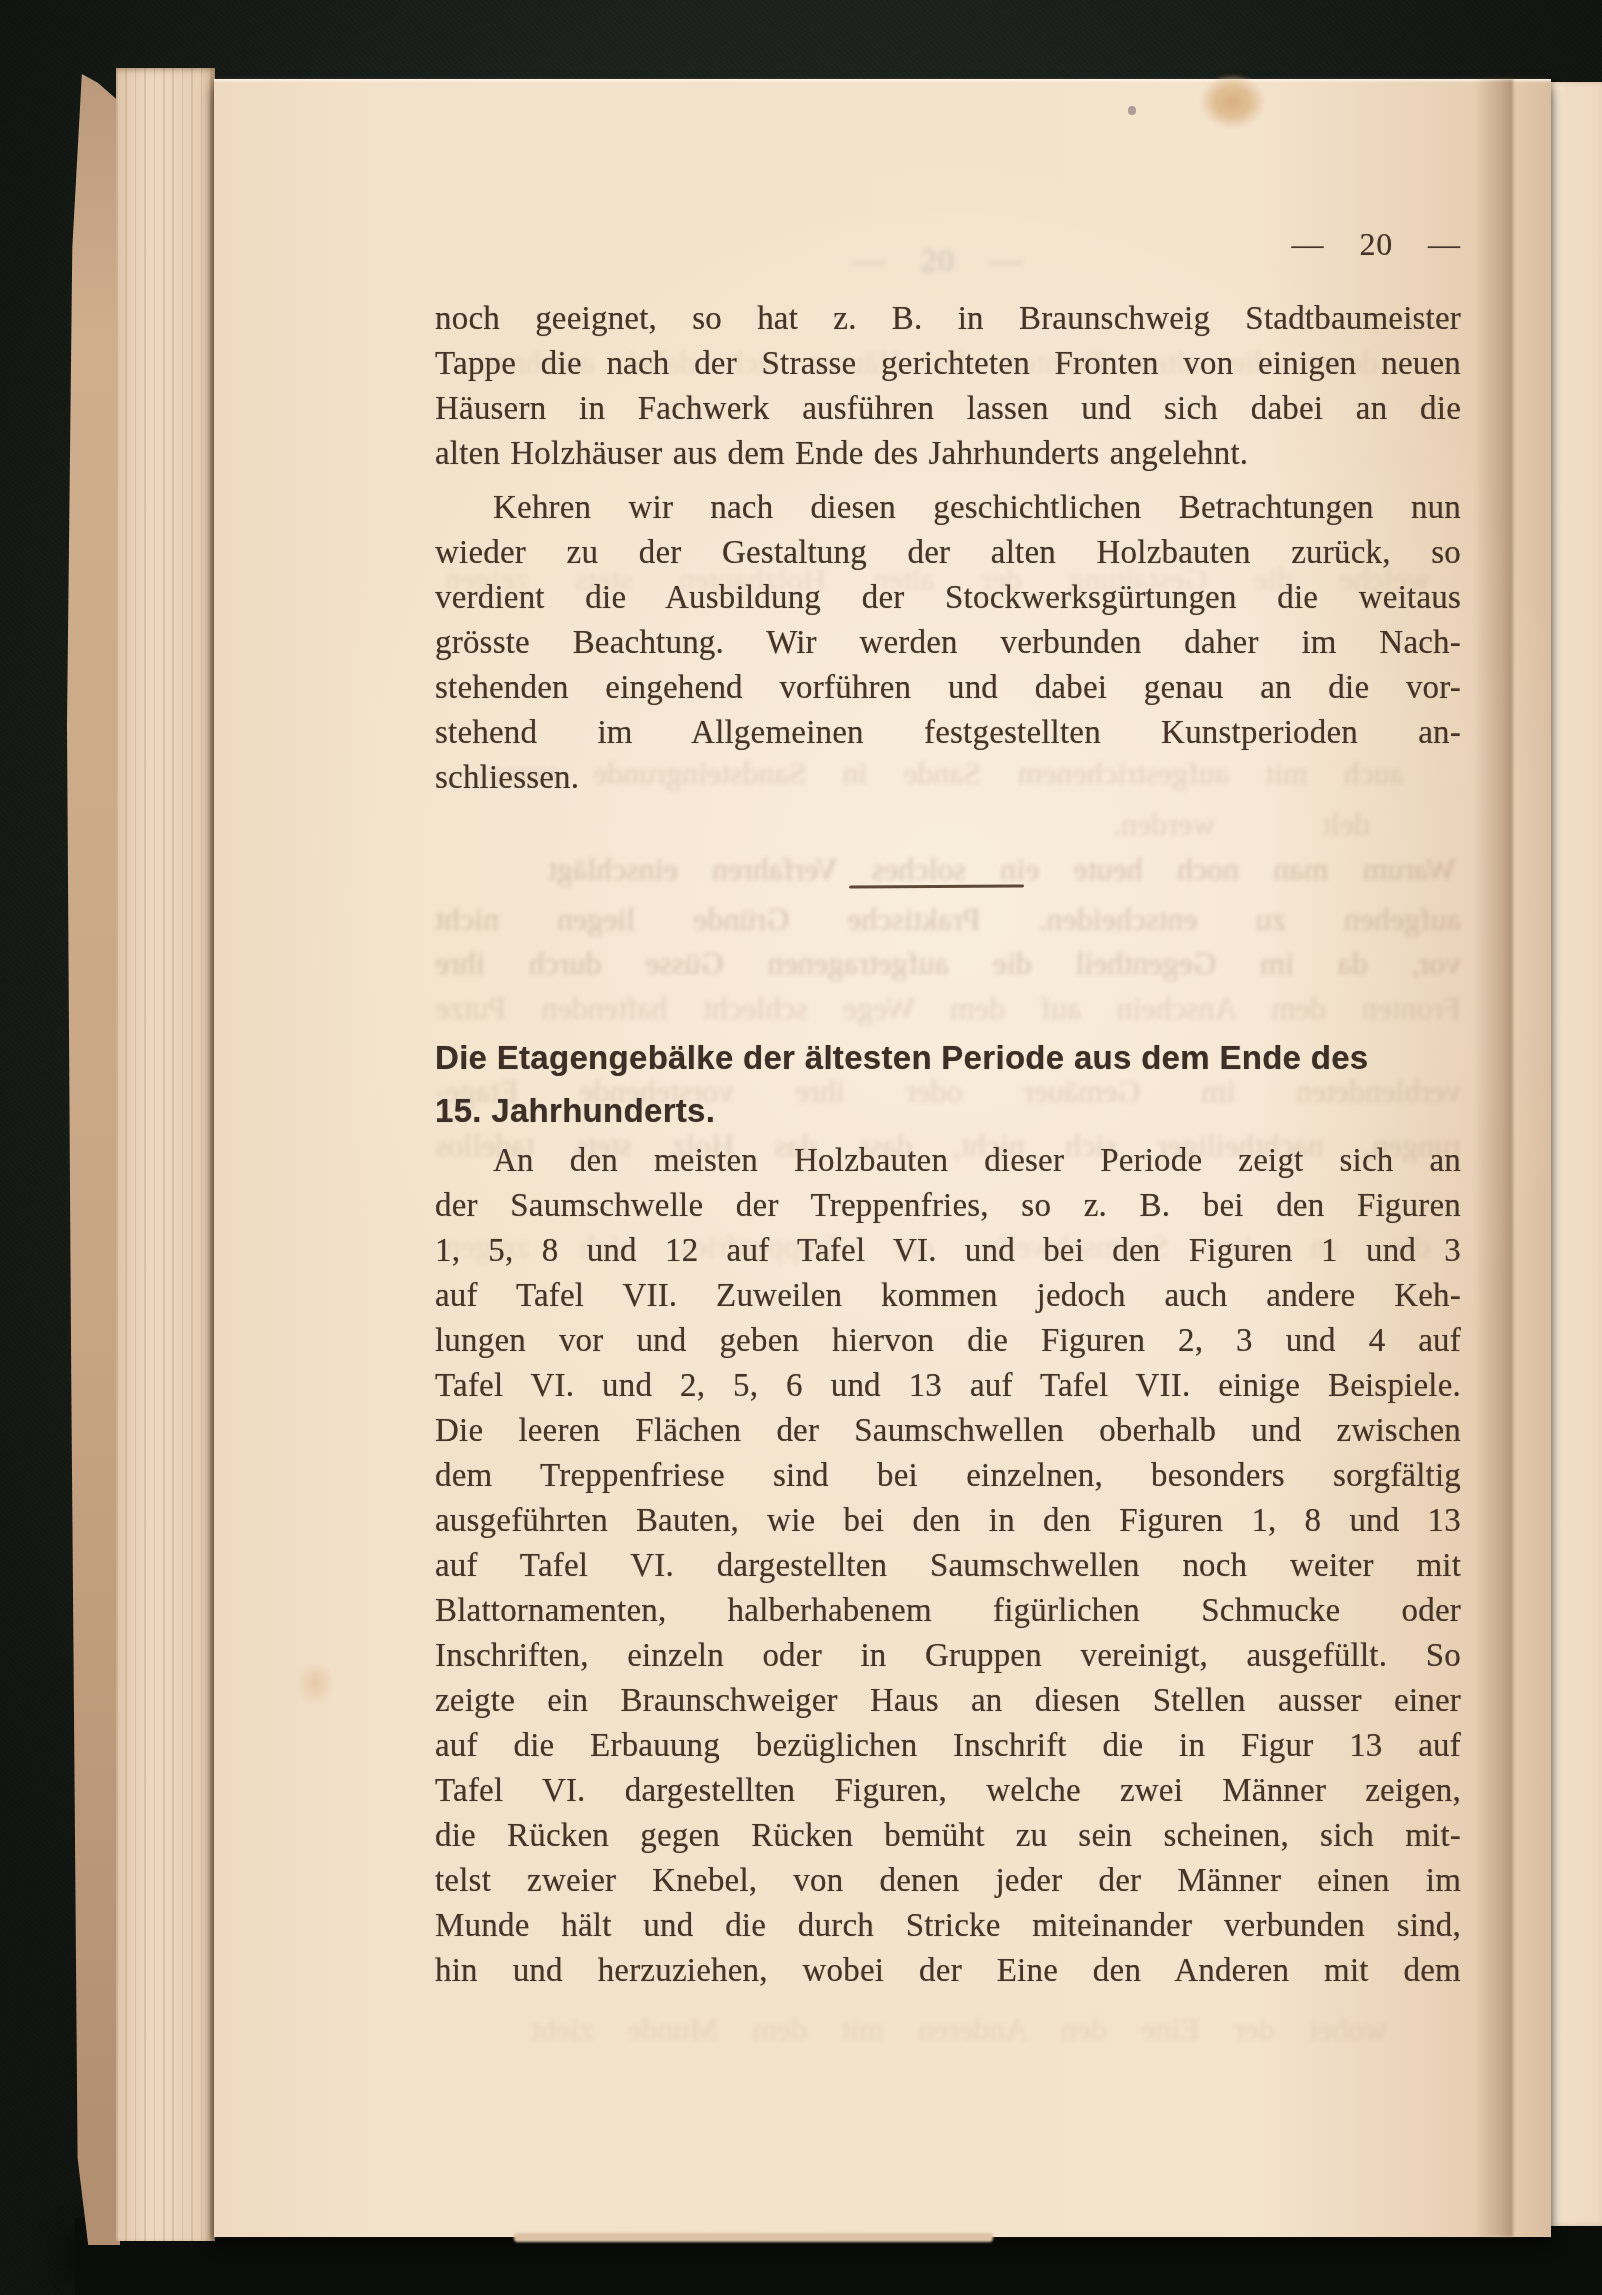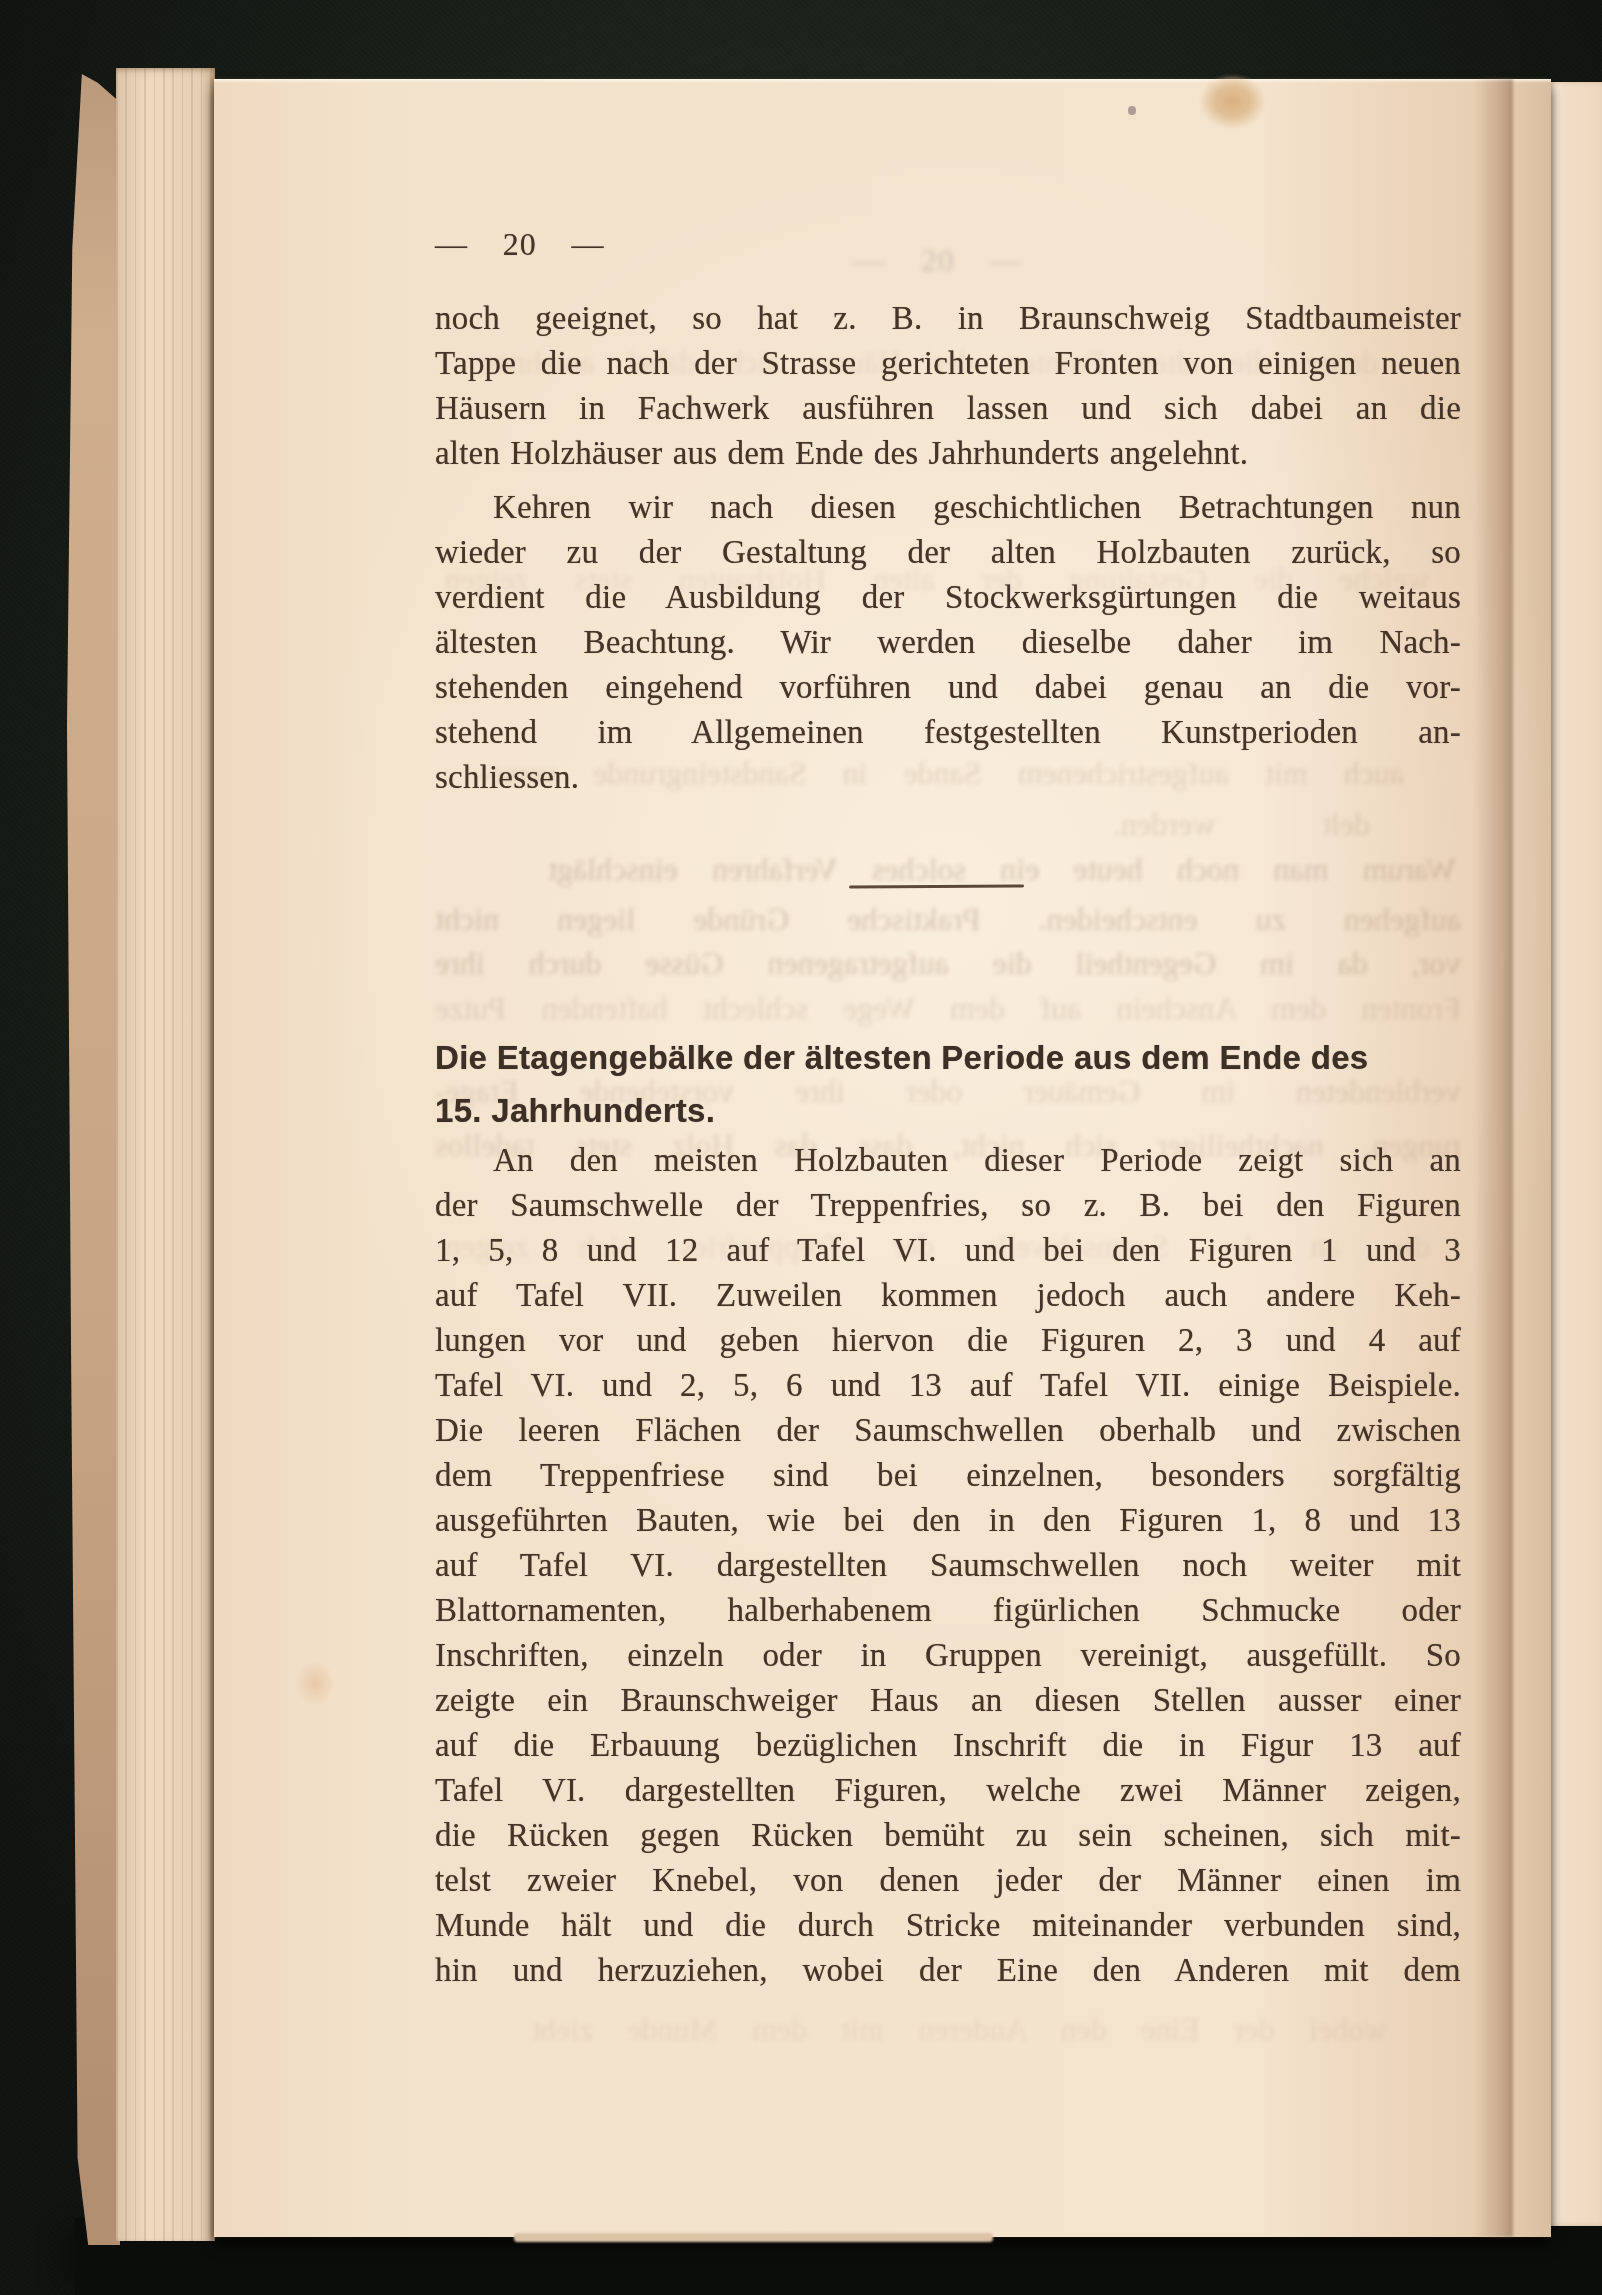--- a/index.html
+++ b/index.html
@@ -46,21 +46,21 @@
   }
   .page-top-hl{position:absolute;left:0;top:0;width:100%;height:4.3px;background:linear-gradient(180deg,rgba(255,250,240,.85),rgba(255,250,240,0));}
   .page-bottom-sliver{position:absolute;left:300px;top:2154px;width:479px;height:8.6px;background:#dcc3a6;border-radius:3.4px;filter:blur(0.9px);}
   .crease{position:absolute;right:38px;top:0;width:39px;height:100%;background:linear-gradient(90deg,rgba(150,115,85,0),rgba(150,115,85,.38) 70%,rgba(110,80,55,.45));filter:blur(1.7px);}
   .stain-top{position:absolute;left:985px;top:-5.1px;width:67px;height:55px;border-radius:50%;background:radial-gradient(closest-side,#d7ab79,#dfbd92 55%,rgba(223,189,146,0));opacity:.9;filter:blur(0.9px);}
   .speck{position:absolute;left:914px;top:27px;width:7.7px;height:8.6px;border-radius:50%;background:#75636b;opacity:.55;}
   .stain-mid{position:absolute;left:82px;top:1582px;width:39px;height:45px;border-radius:50%;background:radial-gradient(closest-side,#e3bd95,rgba(227,189,149,0));opacity:.65;}
 
   
   .ink{color:#463428;text-shadow:0 0 0.9px rgba(70,48,35,.55);}
-  .pagenum{position:absolute;left:221px;top:147px;width:1026px;text-align:left;font-size:32px;word-spacing:26px;letter-spacing:0.9px;}
+  .pagenum{position:absolute;left:221px;top:147px;width:1026px;text-align:right;font-size:32px;word-spacing:26px;letter-spacing:0.9px;}
   .pagenum-ghost{position:absolute;left:211px;top:163px;width:1026px;text-align:center;font-size:32px;word-spacing:26px;letter-spacing:0.9px;color:#8f8f8c;opacity:.4;filter:blur(2.6px);}
   .tblock{position:absolute;left:221px;width:1026px;font-size:33px;line-height:45px;word-spacing:1.7px;letter-spacing:0.2px;}
   .line{text-align:justify;text-align-last:justify;-moz-text-align-last:justify;white-space:normal;}
   .line.lastline{text-align-last:left;}
   .line.ind{padding-left:58px;}
   .p1{top:217px;} .p2{top:406px;} .p3{top:1059px;}
   .rule{position:absolute;left:635px;top:806px;width:175px;height:2.6px;background:#5e4838;transform:rotate(-.35deg);border-radius:1.7px;}
   .heading{position:absolute;left:221px;top:952px;width:1026px;text-align:left;
     font-family:"Liberation Sans","DejaVu Sans",sans-serif;font-weight:bold;
     font-size:33px;line-height:53px;color:#3c2f26;letter-spacing:0.3px;text-shadow:0 0 0.9px rgba(60,47,38,.6);}
@@ -105,21 +105,21 @@
       <div class="line">noch geeignet, so hat z. B. in Braunschweig Stadtbaumeister</div>
       <div class="line">Tappe die nach der Strasse gerichteten Fronten von einigen neuen</div>
       <div class="line">Häusern in Fachwerk ausführen lassen und sich dabei an die</div>
       <div class="line lastline">alten Holzhäuser aus dem Ende des Jahrhunderts angelehnt.</div>
     </div>
 
     <div class="tblock p2 ink">
       <div class="line ind">Kehren wir nach diesen geschichtlichen Betrachtungen nun</div>
       <div class="line">wieder zu der Gestaltung der alten Holzbauten zurück, so</div>
       <div class="line">verdient die Ausbildung der Stockwerksgürtungen die weitaus</div>
-      <div class="line">ältesten Beachtung.  Wir werden dieselbe daher im Nach-</div>
+      <div class="line">grösste Beachtung.  Wir werden verbunden daher im Nach-</div>
       <div class="line">stehenden eingehend vorführen und dabei genau an die vor-</div>
       <div class="line">stehend im Allgemeinen festgestellten Kunstperioden an-</div>
       <div class="line lastline">schliessen.</div>
     </div>
 
     <div class="rule"></div>
 
     <div class="heading">
       <div>Die Etagengebälke der ältesten Periode aus dem Ende des</div>
       <div>15. Jahrhunderts.</div>

